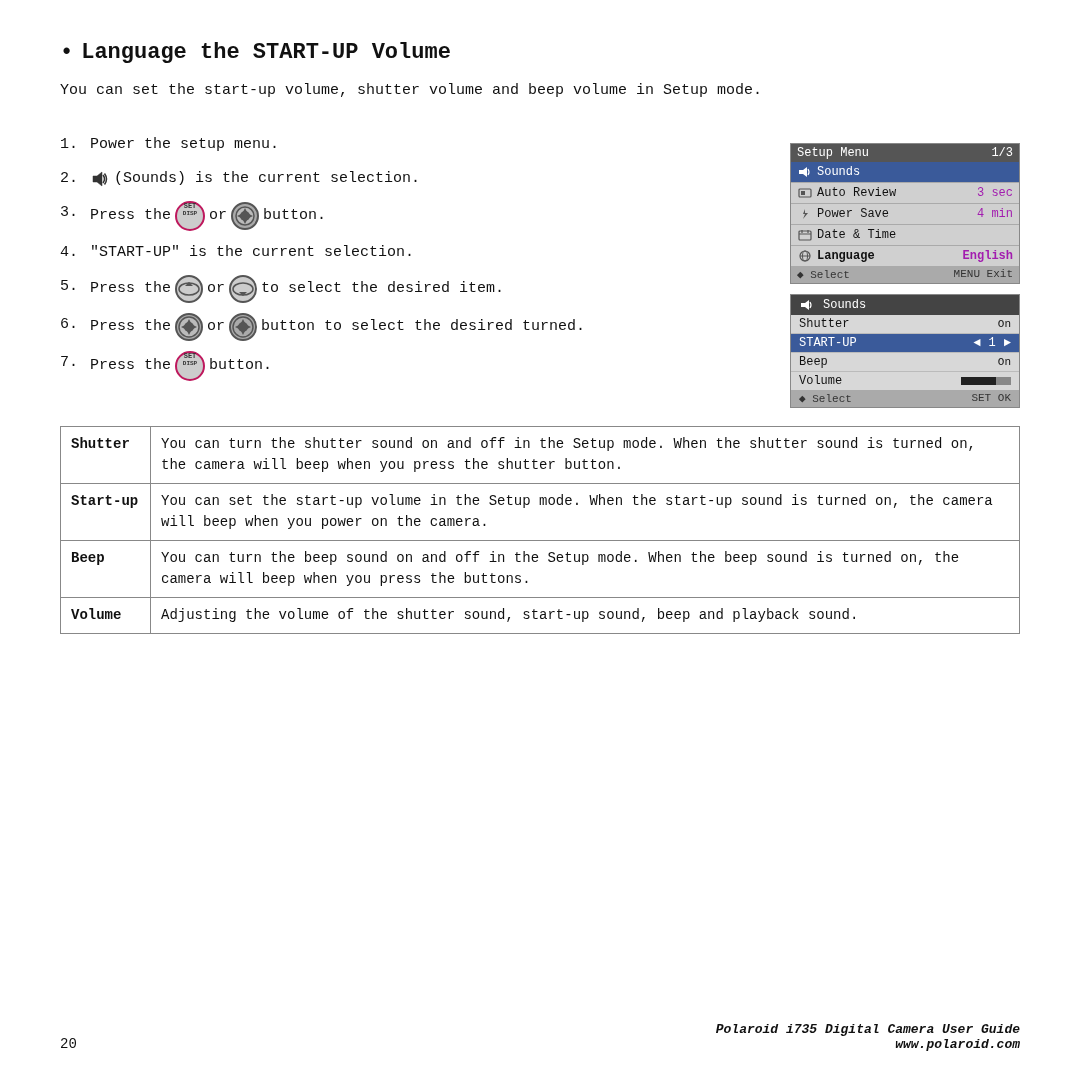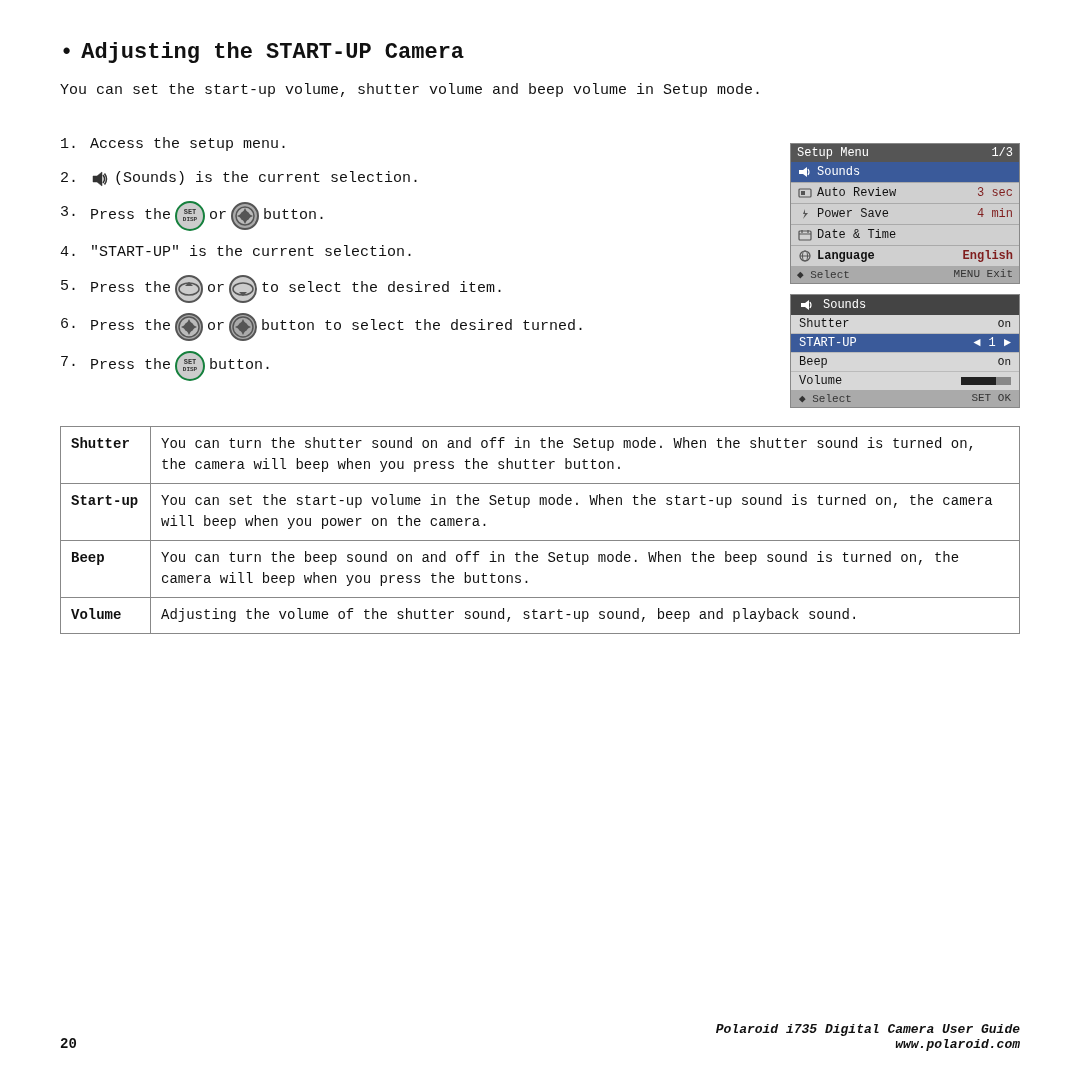--- a/index.html
+++ b/index.html
@@ -91,21 +91,21 @@
     .panel-row.highlighted {
       background: #3a5a9a;
       color: #fff;
     }
     .panel-row-label {
       flex: 1;
       font-size: 12px;
     }
     .panel-row-value {
       font-size: 12px;
-      color: #7f1d1d;
+      color: #a21caf;
       text-align: center;
     }
     .panel-row.highlighted .panel-row-value {
       color: #fff;
     }
     .panel-icon {
       width: 16px;
       height: 16px;
       margin-right: 4px;
       display: inline-flex;
@@ -171,25 +171,25 @@
       padding: 2px 8px;
       display: flex;
       justify-content: space-between;
       font-size: 11px;
       color: #333;
     }
     .btn-set {
       width: 30px;
       height: 30px;
       border-radius: 50%;
-      border: 2px solid #15803d;
+      border: 2px solid #be185d;
       background: #ccc;
       display: inline-flex;
       align-items: center;
-      justify-content: center;
+      justify-content: flex-start;
       font-size: 7px;
       font-weight: bold;
       color: #333;
       vertical-align: middle;
       flex-shrink: 0;
       flex-direction: column;
       line-height: 1.1;
     }
     .btn-nav {
       display: inline-flex;
@@ -250,21 +250,21 @@
       position: absolute;
       bottom: 28px;
       left: 60px;
       right: 60px;
       display: flex;
       justify-content: space-between;
       align-items: flex-end;
       font-size: 14px;
     }
     .footer-page {
-      font-weight: bold;
+      font-weight: normal;
     }
     .footer-brand {
       text-align: right;
       font-weight: bold;
       font-style: italic;
       font-size: 13px;
     }
     .footer-brand .website {
       font-weight: bold;
     }
@@ -276,33 +276,33 @@
       vertical-align: middle;
     }
   </style>
 </head>
 <body>
 
 <div class="page">
 
   <div class="title">
     <span class="bullet-dot">•</span>
-    <span>Adjusting the START-UP Camera</span>
+    <span>Language the START-UP Volume</span>
   </div>
 
   <div class="intro-text">You can set the start-up volume, shutter volume and beep volume in Setup mode.</div>
 
   <div class="content-area">
 
     <div class="steps-col">
 
       <div class="step">
         <span class="step-num">1.</span>
         <div class="step-content">
-          <span>Access the setup menu.</span>
+          <span>Power the setup menu.</span>
         </div>
       </div>
 
       <div class="step">
         <span class="step-num">2.</span>
         <div class="step-content">
           <span class="spk-icon">
             <svg width="18" height="18" viewBox="0 0 18 18">
               <polygon points="3,6 7,6 12,2 12,16 7,12 3,12" fill="#333" stroke="#333" stroke-width="0.5"></polygon>
               <path d="M13,5 Q16,9 13,13" fill="none" stroke="#333" stroke-width="1.5"></path>

